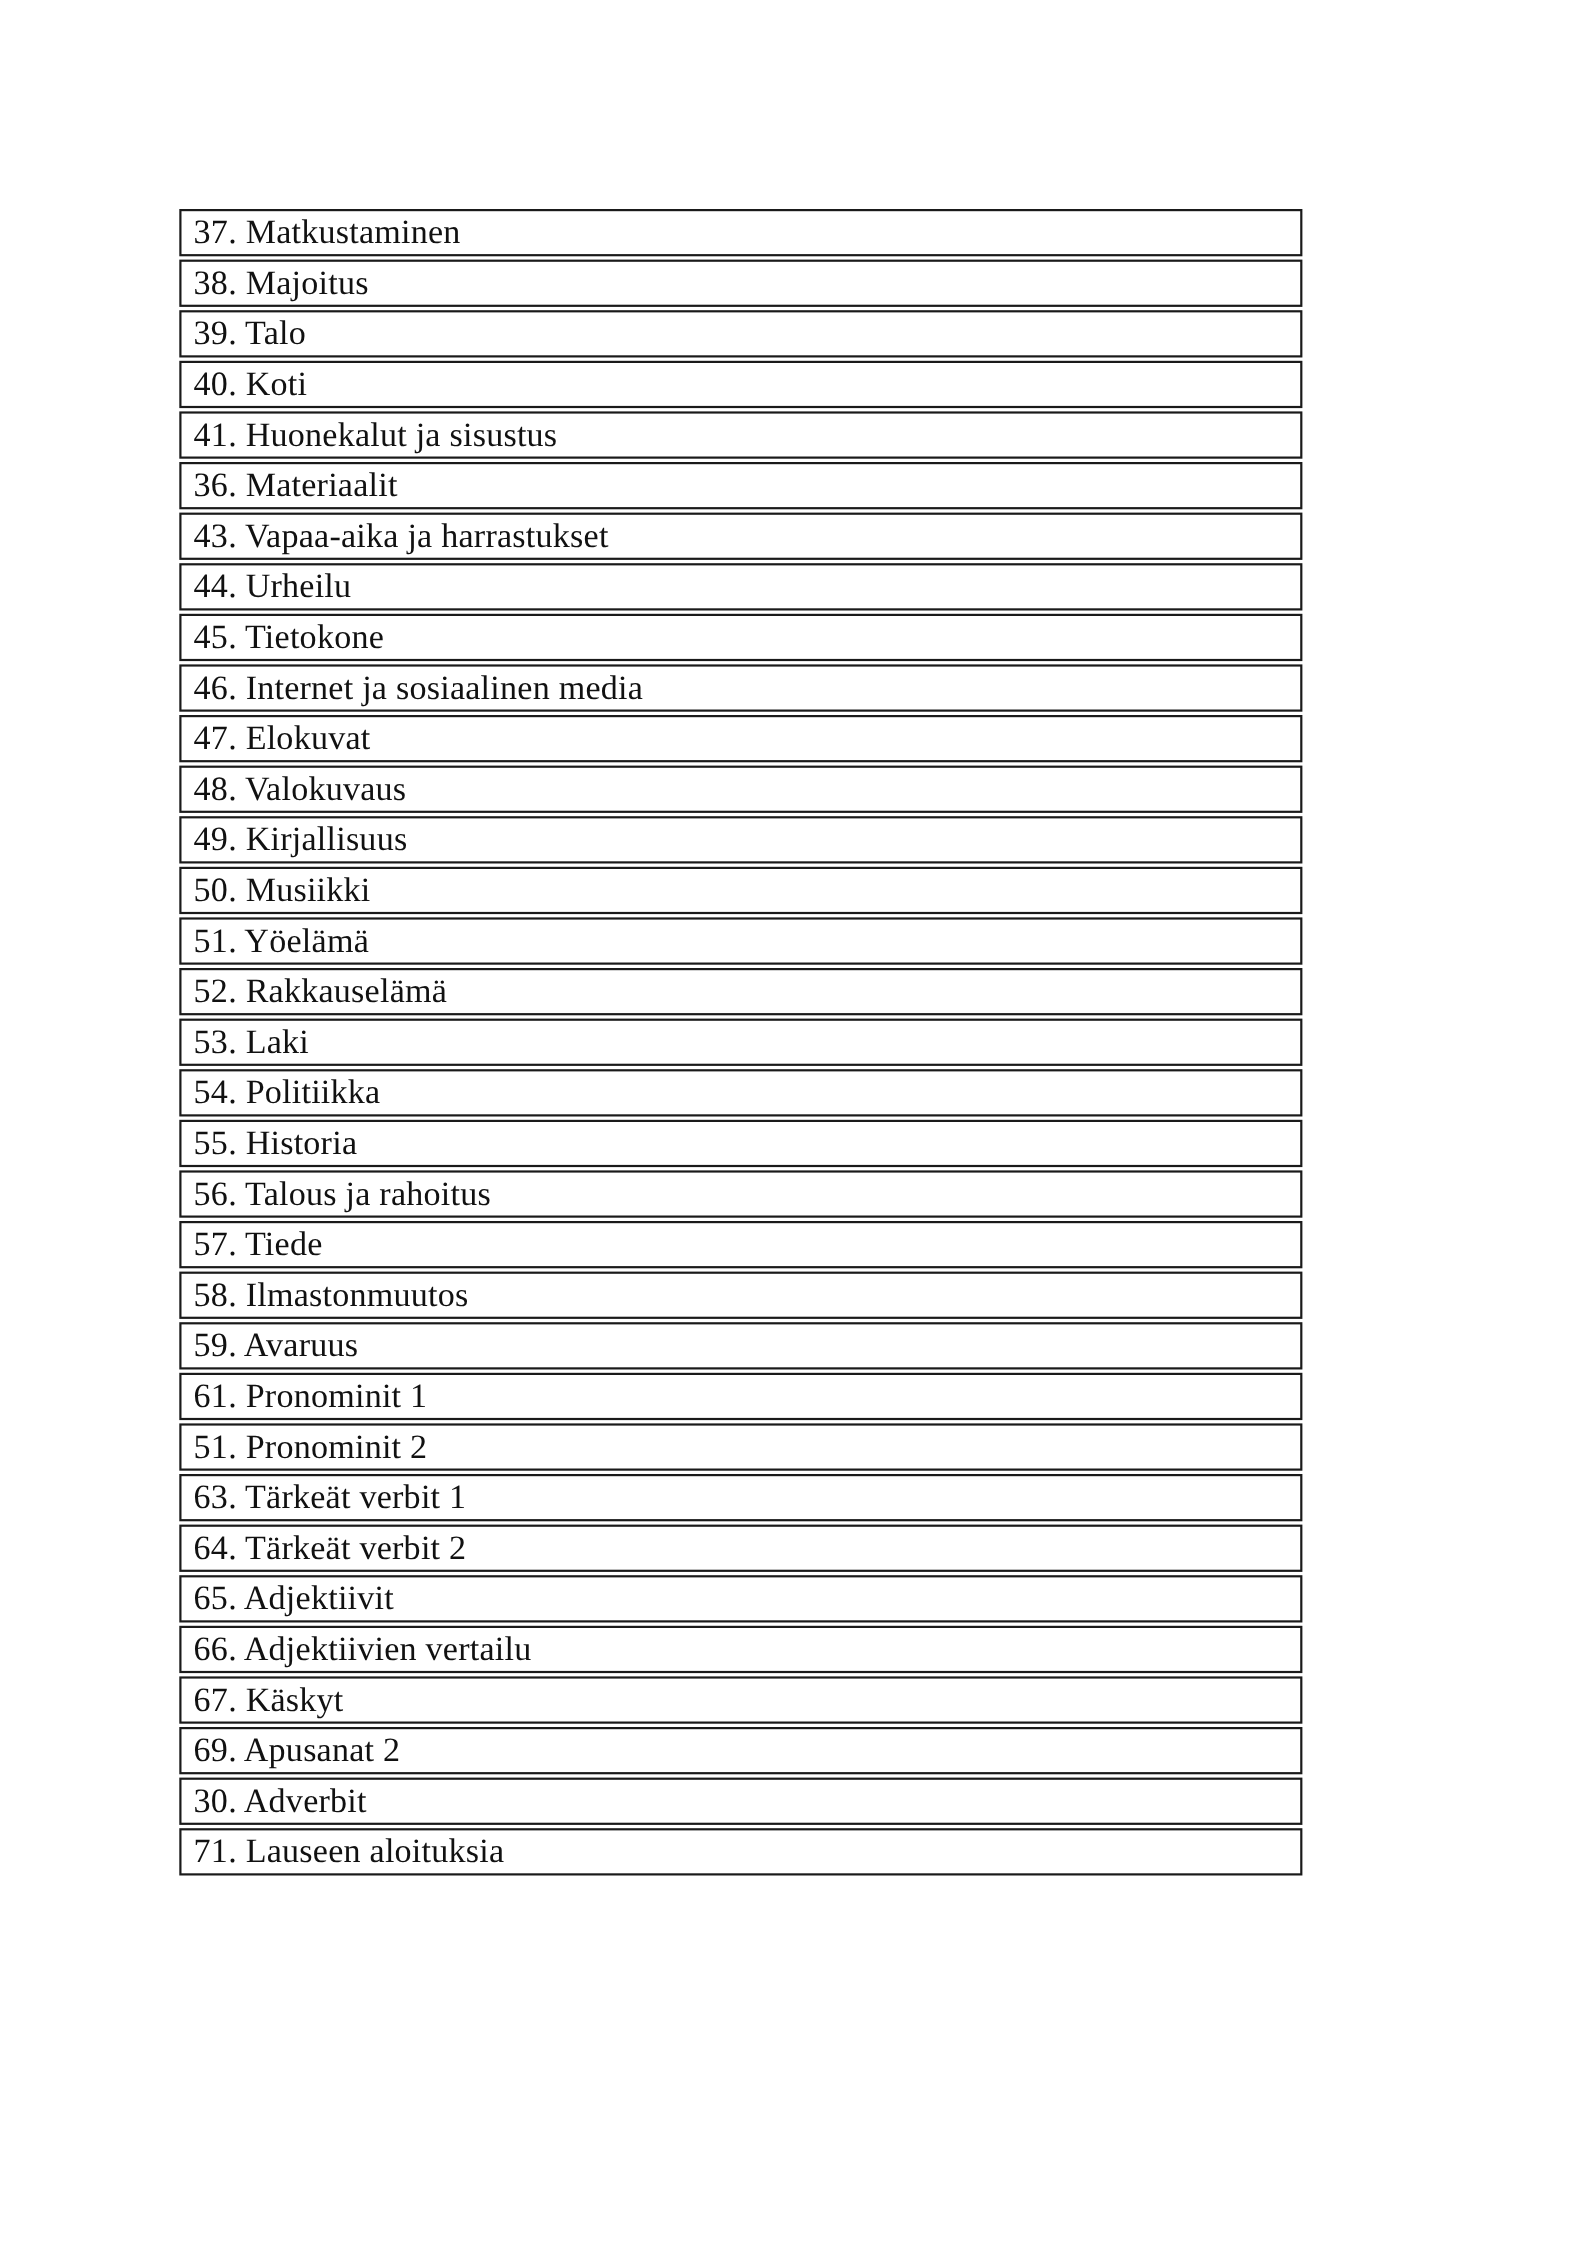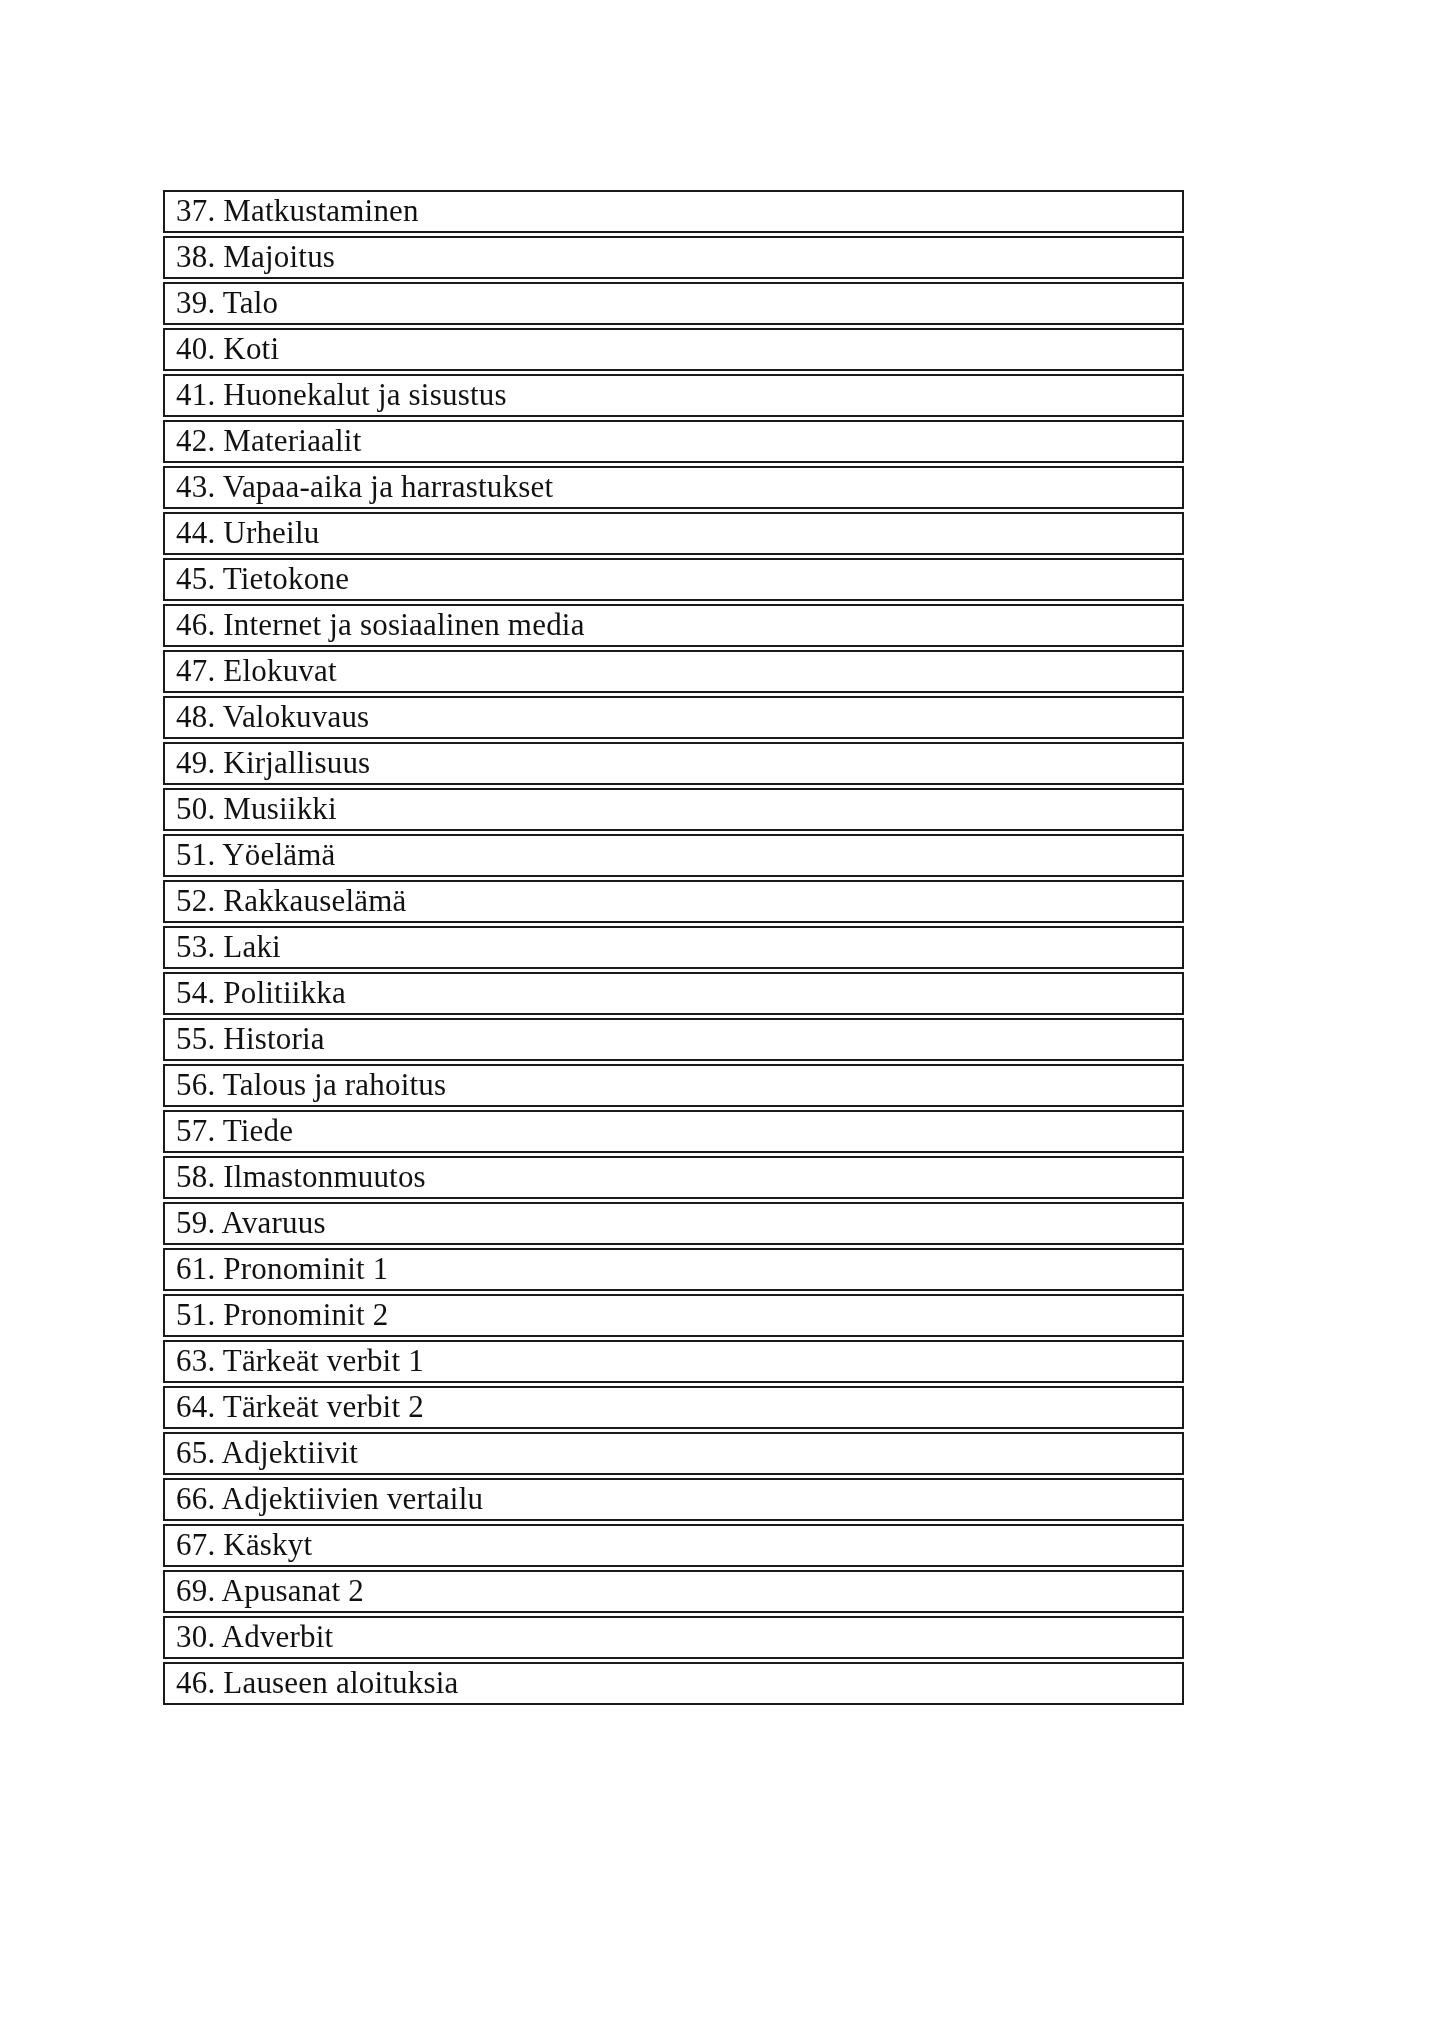--- a/index.html
+++ b/index.html
@@ -47,21 +47,21 @@
 </head>
 <body>
 
 <div class="page">
   <div class="toc-table">
       <div class="toc-row">37. Matkustaminen</div>
       <div class="toc-row">38. Majoitus</div>
       <div class="toc-row">39. Talo</div>
       <div class="toc-row">40. Koti</div>
       <div class="toc-row">41. Huonekalut ja sisustus</div>
-      <div class="toc-row">42. Materiaalit</div>
+      <div class="toc-row">36. Materiaalit</div>
       <div class="toc-row">43. Vapaa-aika ja harrastukset</div>
       <div class="toc-row">44. Urheilu</div>
       <div class="toc-row">45. Tietokone</div>
       <div class="toc-row">46. Internet ja sosiaalinen media</div>
       <div class="toc-row">47. Elokuvat</div>
       <div class="toc-row">48. Valokuvaus</div>
       <div class="toc-row">49. Kirjallisuus</div>
       <div class="toc-row">50. Musiikki</div>
       <div class="toc-row">51. Yöelämä</div>
       <div class="toc-row">52. Rakkauselämä</div>
@@ -74,15 +74,15 @@
       <div class="toc-row">59. Avaruus</div>
       <div class="toc-row">61. Pronominit 1</div>
       <div class="toc-row">51. Pronominit 2</div>
       <div class="toc-row">63. Tärkeät verbit 1</div>
       <div class="toc-row">64. Tärkeät verbit 2</div>
       <div class="toc-row">65. Adjektiivit</div>
       <div class="toc-row">66. Adjektiivien vertailu</div>
       <div class="toc-row">67. Käskyt</div>
       <div class="toc-row">69. Apusanat 2</div>
       <div class="toc-row">30. Adverbit</div>
-      <div class="toc-row">46. Lauseen aloituksia</div>
+      <div class="toc-row">71. Lauseen aloituksia</div>
     </div>
 </div>
 
 </body></html>

